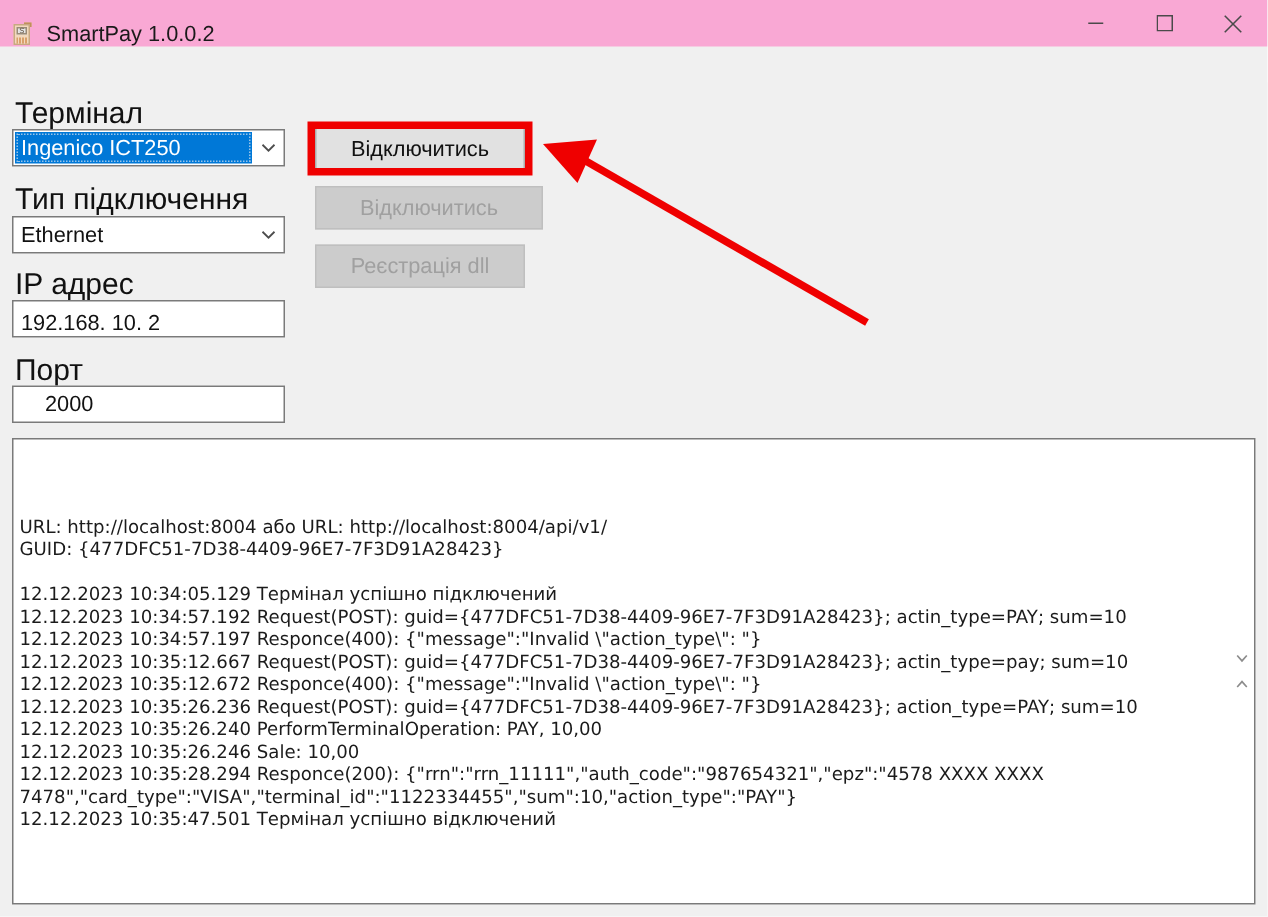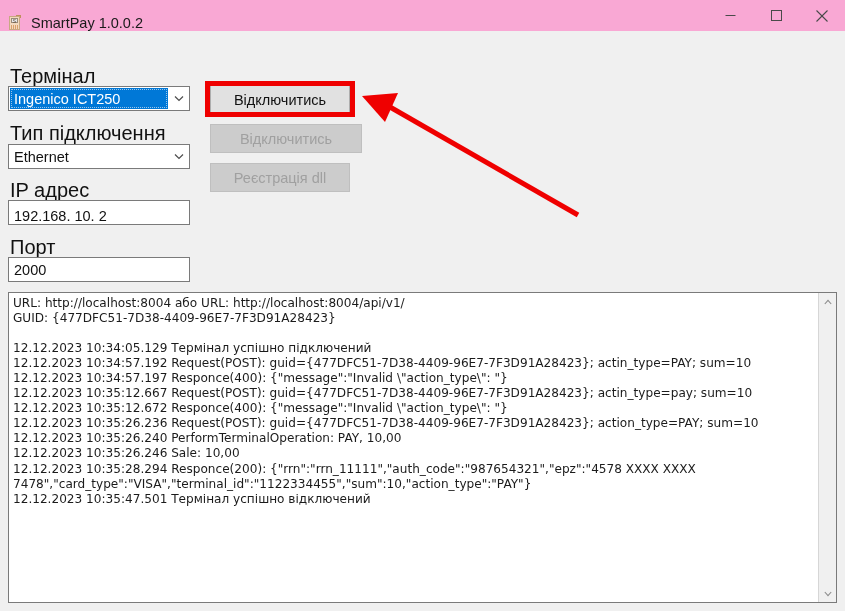--- a/index.html
+++ b/index.html
@@ -211,20 +211,21 @@
 
   
   #log-area {
     position: absolute;
     left: 8px; top: 237px;
     width: 829px; height: 311px;
     box-sizing: border-box;
     background: #ffffff;
     border: 1px solid #7a7a7a;
     display: flex;
+    align-items: center;
   }
   #log-text {
     flex: 1 1 auto;
     overflow: hidden;
     padding: 3px 2px 0 4px;
     font-family: "DejaVu Sans", sans-serif;
     font-size: 12.1px;
     line-height: 15.05px;
     color: #1b1b1b;
     white-space: pre;
@@ -324,21 +325,21 @@
           </svg>
       </div>
     </div>
 
     <div class="form-label" style="left:10px; top:124px;">IP адрес</div>
     <div class="field-box" style="left:8px; top:145px; width:182px; height:25px;align-items:flex-end;">
       <span class="field-text">192.168. 10.  2</span>
     </div>
 
     <div class="form-label" style="left:10px; top:181px;">Порт</div>
-    <div class="field-box" style="left:8px; top:202px; width:182px; height:25px;">
+    <div class="field-box" style="left:8px; top:202px; width:182px; height:25px;padding-left:16px;">
       <span class="field-text">2000</span>
     </div>
 
     <div class="btn btn-enabled" style="left:210px; top:30px; width:140px; height:29px;">Відключитись</div>
     <div class="btn btn-disabled" style="left:210px; top:69px; width:152px; height:29px;">Відключитись</div>
     <div class="btn btn-disabled" style="left:210px; top:108px; width:140px; height:29px;">Реєстрація dll</div>
 
     <div id="log-area">
       <div id="log-text">URL: http://localhost:8004 або URL: http://localhost:8004/api/v1/
 GUID: {477DFC51-7D38-4409-96E7-7F3D91A28423}

